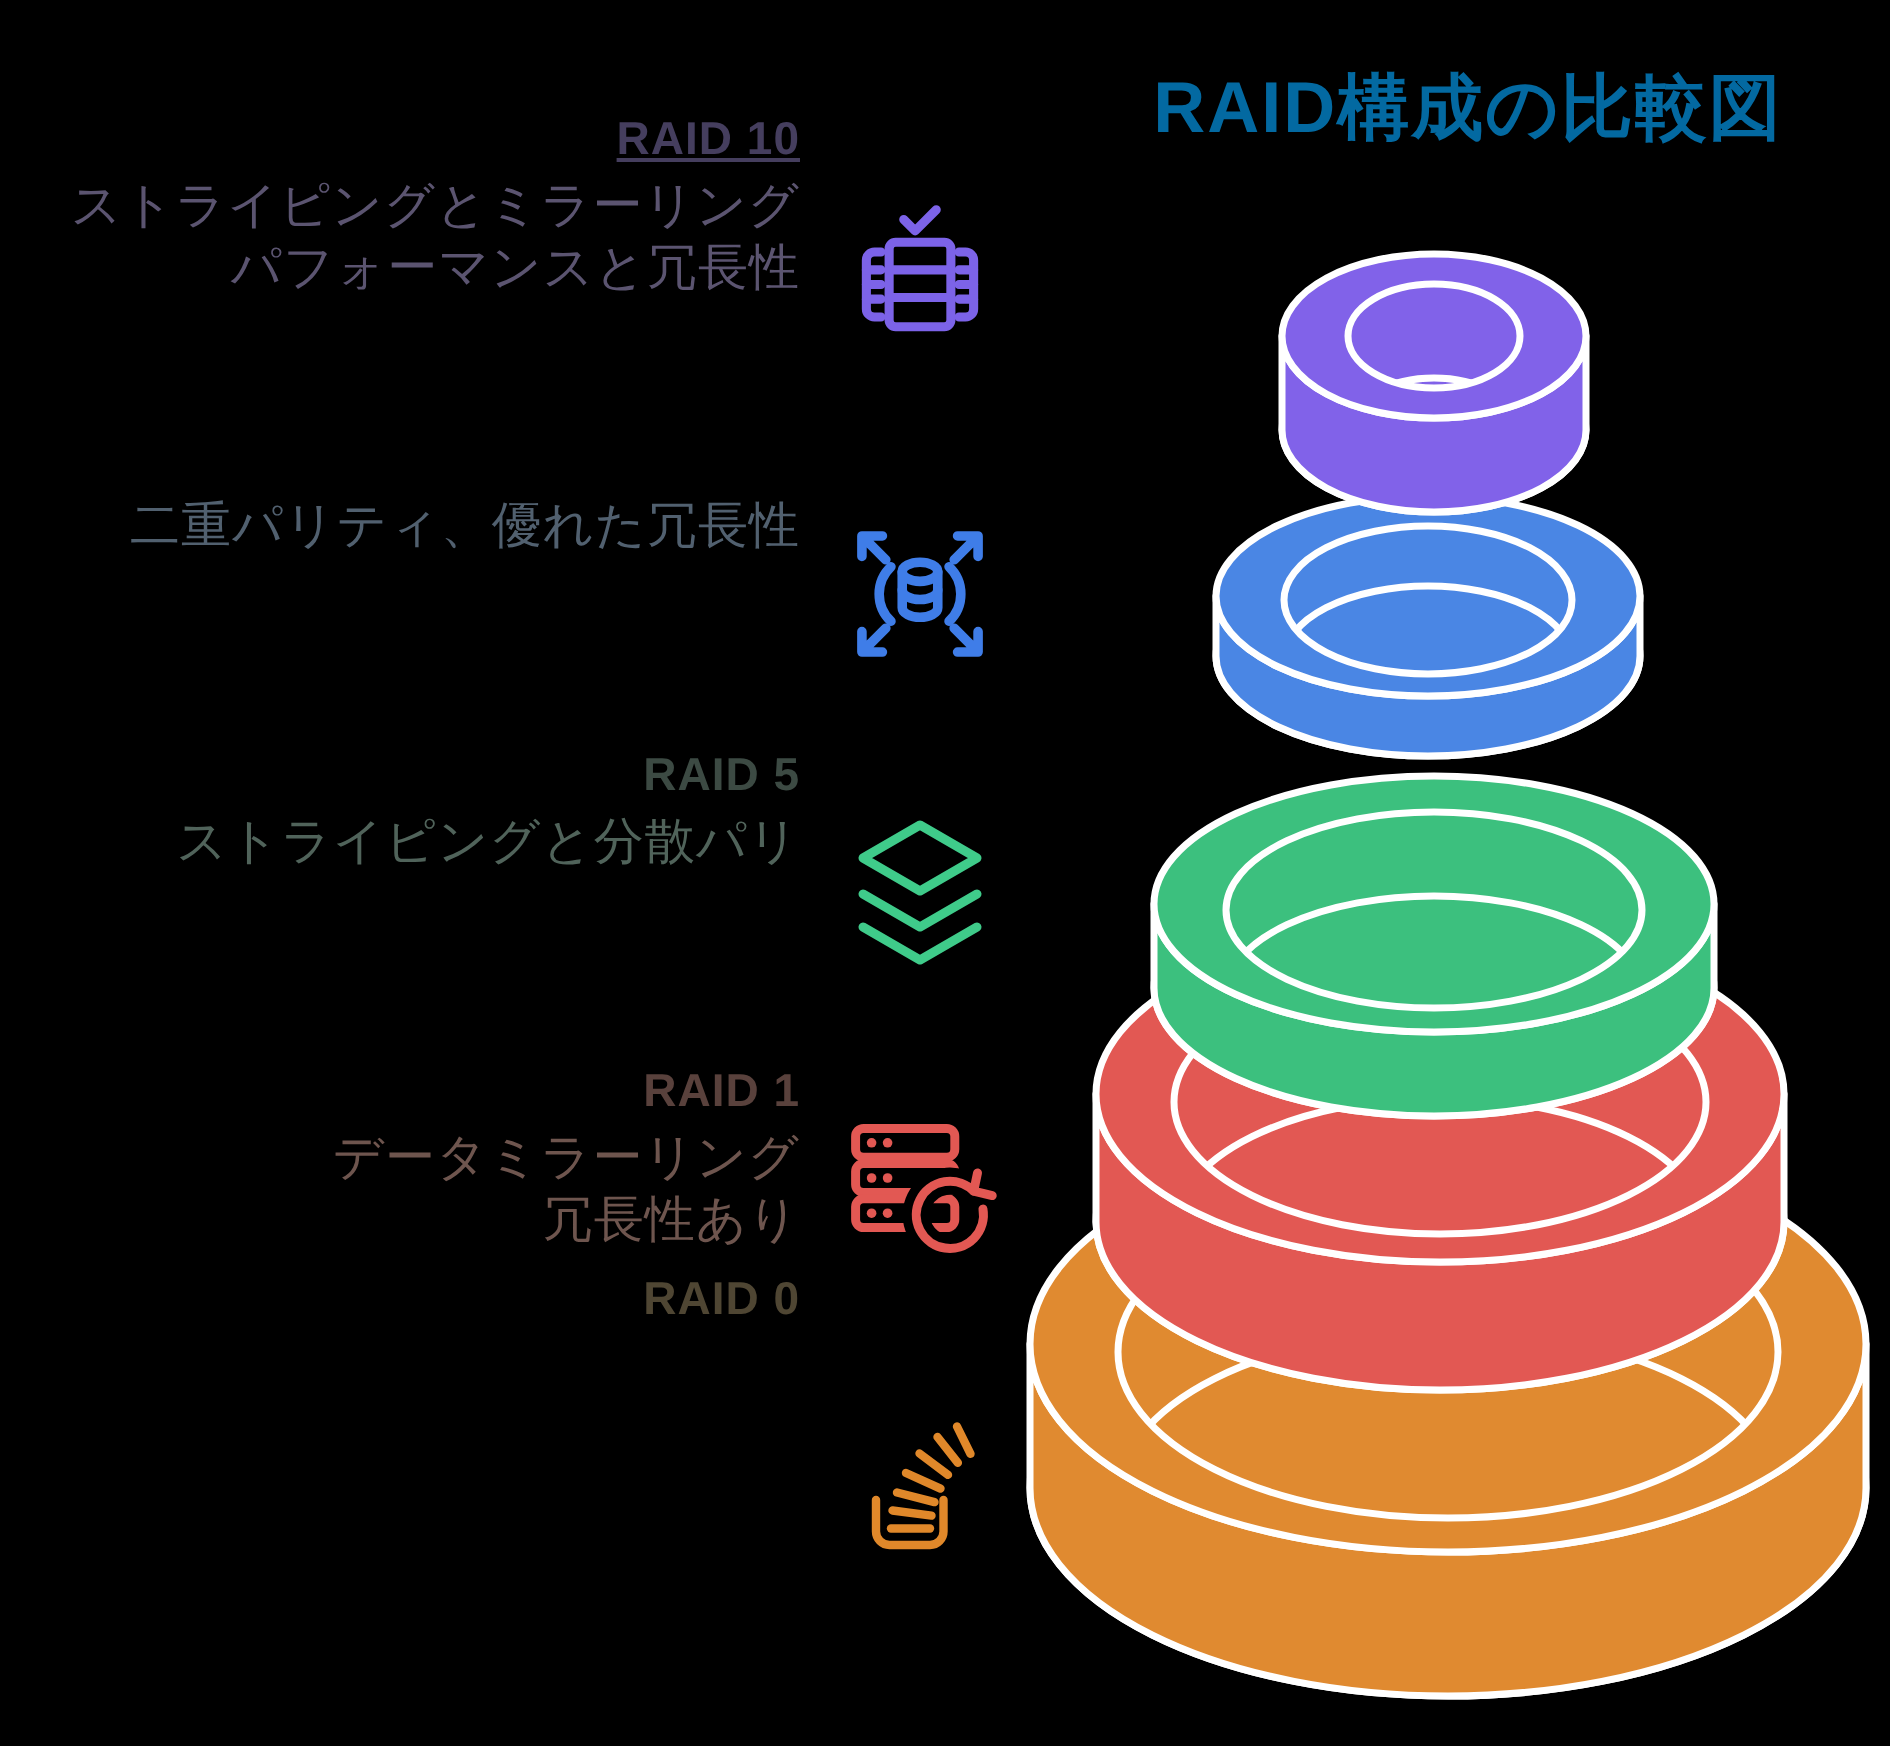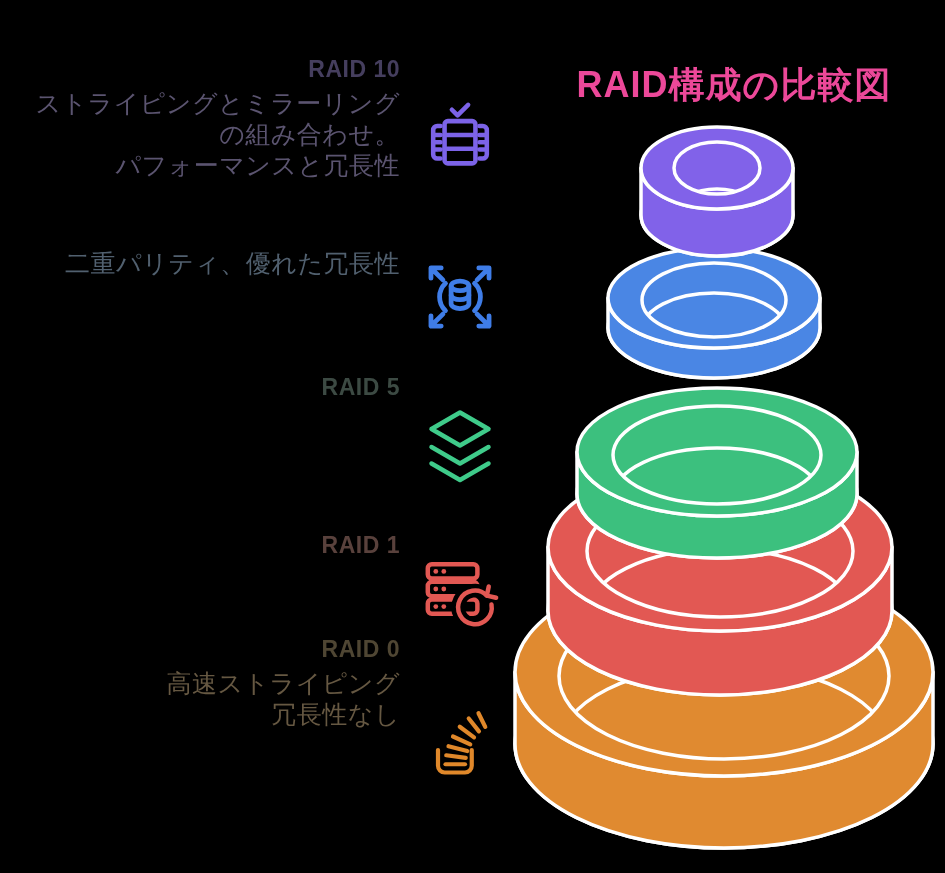--- a/index.html
+++ b/index.html
@@ -28,53 +28,53 @@
   .i-raid10{left:421px;top:100px;width:78px;height:78px;}
   .i-raid6{left:419px;top:256px;width:82px;height:82px;}
   .i-raid5{left:424px;top:404px;width:72px;height:92px;}
   .i-raid1{left:419px;top:556px;width:80px;height:74px;}
   .i-raid0{left:426px;top:708px;width:66px;height:72px;}
   #rings-svg{position:absolute;left:0;top:0;}
 </style>
 </head>
 <body>
 
-<div class="page-title" style="color: #ec4899; margin-top: 31px;">RAID構成の比較図</div>
+<div class="page-title" style="color: #0369a1;">RAID構成の比較図</div>
 
 <div class="label-block s-raid10">
-  <div class="raid-name" style="color: rgb(69, 62, 94);">RAID 10</div>
+  <div class="raid-name" style="color: rgb(69, 62, 94); text-decoration: underline;">RAID 10</div>
   <div class="raid-desc" style="color: rgb(91, 84, 112);">
     <div>ストライピングとミラーリング</div>
-    <div>の組み合わせ。</div>
     <div>パフォーマンスと冗長性</div>
   </div>
 </div>
 
 <div class="label-block s-raid6">
   <div class="raid-desc" style="color: rgb(81, 96, 111);">
     <div>二重パリティ、優れた冗長性</div>
   </div>
 </div>
 
 <div class="label-block s-raid5">
   <div class="raid-name" style="color: rgb(60, 74, 67);">RAID 5</div>
   <div class="raid-desc" style="color: rgb(80, 99, 90);">
+    <div>ストライピングと分散パリ</div>
   </div>
 </div>
 
 <div class="label-block s-raid1">
   <div class="raid-name" style="color: rgb(89, 65, 60);">RAID 1</div>
+  <div class="raid-desc" style="color: rgb(110, 85, 78);">
+    <div>データミラーリング</div>
+    <div>冗長性あり</div>
+  </div>
 </div>
 
 <div class="label-block s-raid0">
   <div class="raid-name" style="color: rgb(79, 70, 51);">RAID 0</div>
-  <div class="raid-desc" style="color: rgb(102, 88, 66);">
-    <div>高速ストライピング</div>
-    <div>冗長性なし</div>
-  </div>
 </div>
 
 <div class="icon i-raid10" style="color: rgb(124, 99, 232);">
   <svg viewBox="0 0 48 48" fill="none" stroke="currentColor" stroke-width="2.8" stroke-linecap="round" stroke-linejoin="round">
     <polyline points="19,6 22.5,9.5 29,3"></polyline>
     <rect x="14.5" y="13" width="19" height="26" rx="2"></rect>
     <path d="M14.5 21.5 H33.5 M14.5 30 H33.5"></path>
     <path d="M12 16 H10 a2.5 2.5 0 0 0 -2.5 2.5 V33.5 a2.5 2.5 0 0 0 2.5 2.5 H12"></path>
     <path d="M12 21.5 h-4.5 M12 26 h-4.5 M12 30.5 h-4.5"></path>
     <path d="M36 16 H38 a2.5 2.5 0 0 1 2.5 2.5 V33.5 a2.5 2.5 0 0 1 -2.5 2.5 H36"></path>

